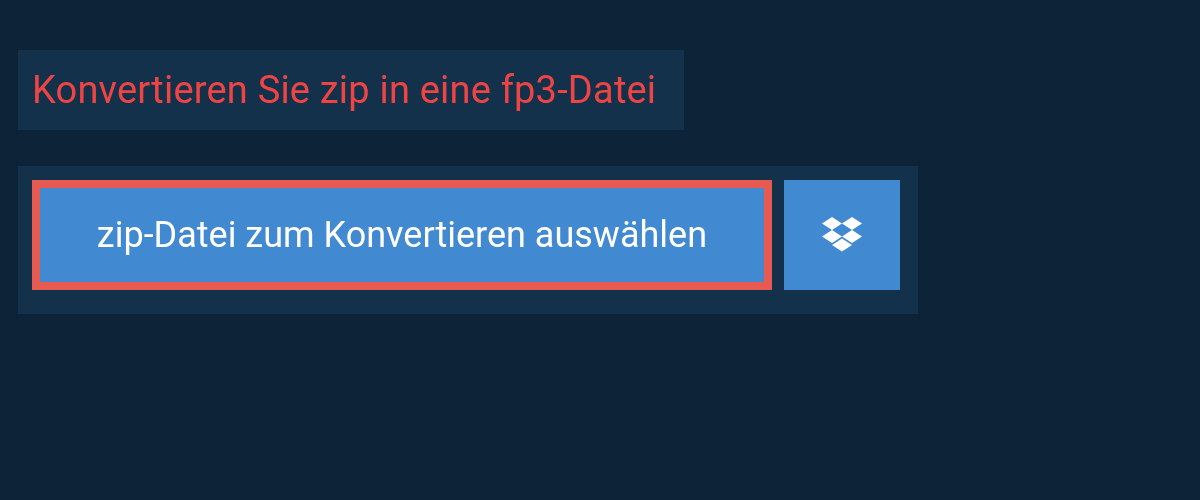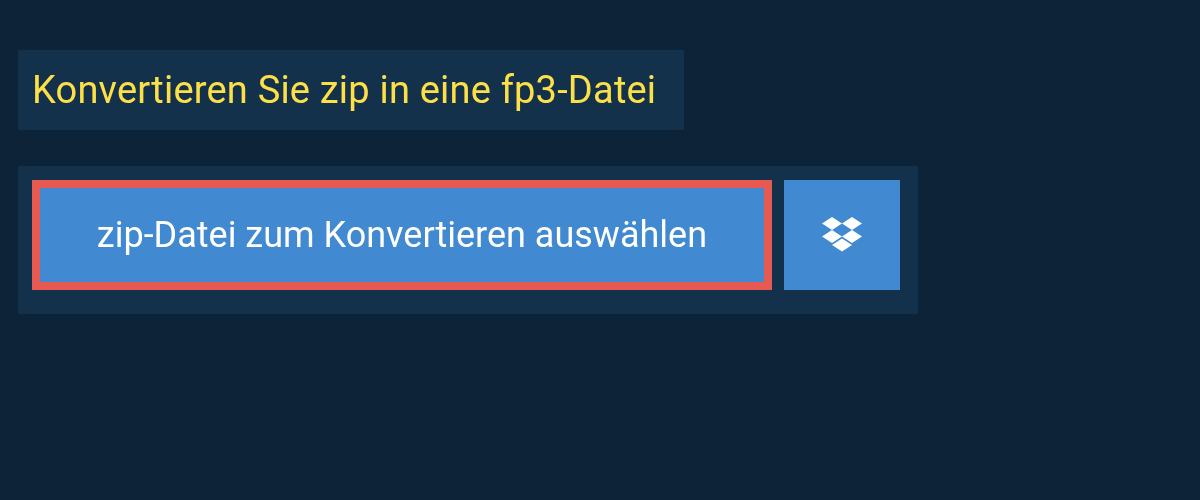--- a/index.html
+++ b/index.html
@@ -17,21 +17,21 @@
     .container {
       padding-top: 50px;
       padding-left: 18px;
     }
     .title-bar {
       background-color: #13314b;
       display: inline-block;
       padding: 18px 28px 18px 14px;
     }
     .title-text {
-      color: #fde047;
+      color: #ef4444;
       font-size: 38px;
       font-weight: 400;
       letter-spacing: 0.2px;
     }
     .button-row {
       display: flex;
       gap: 12px;
       margin-top: 36px;
       background-color: #13314b;
       padding: 14px 18px 24px 14px;

